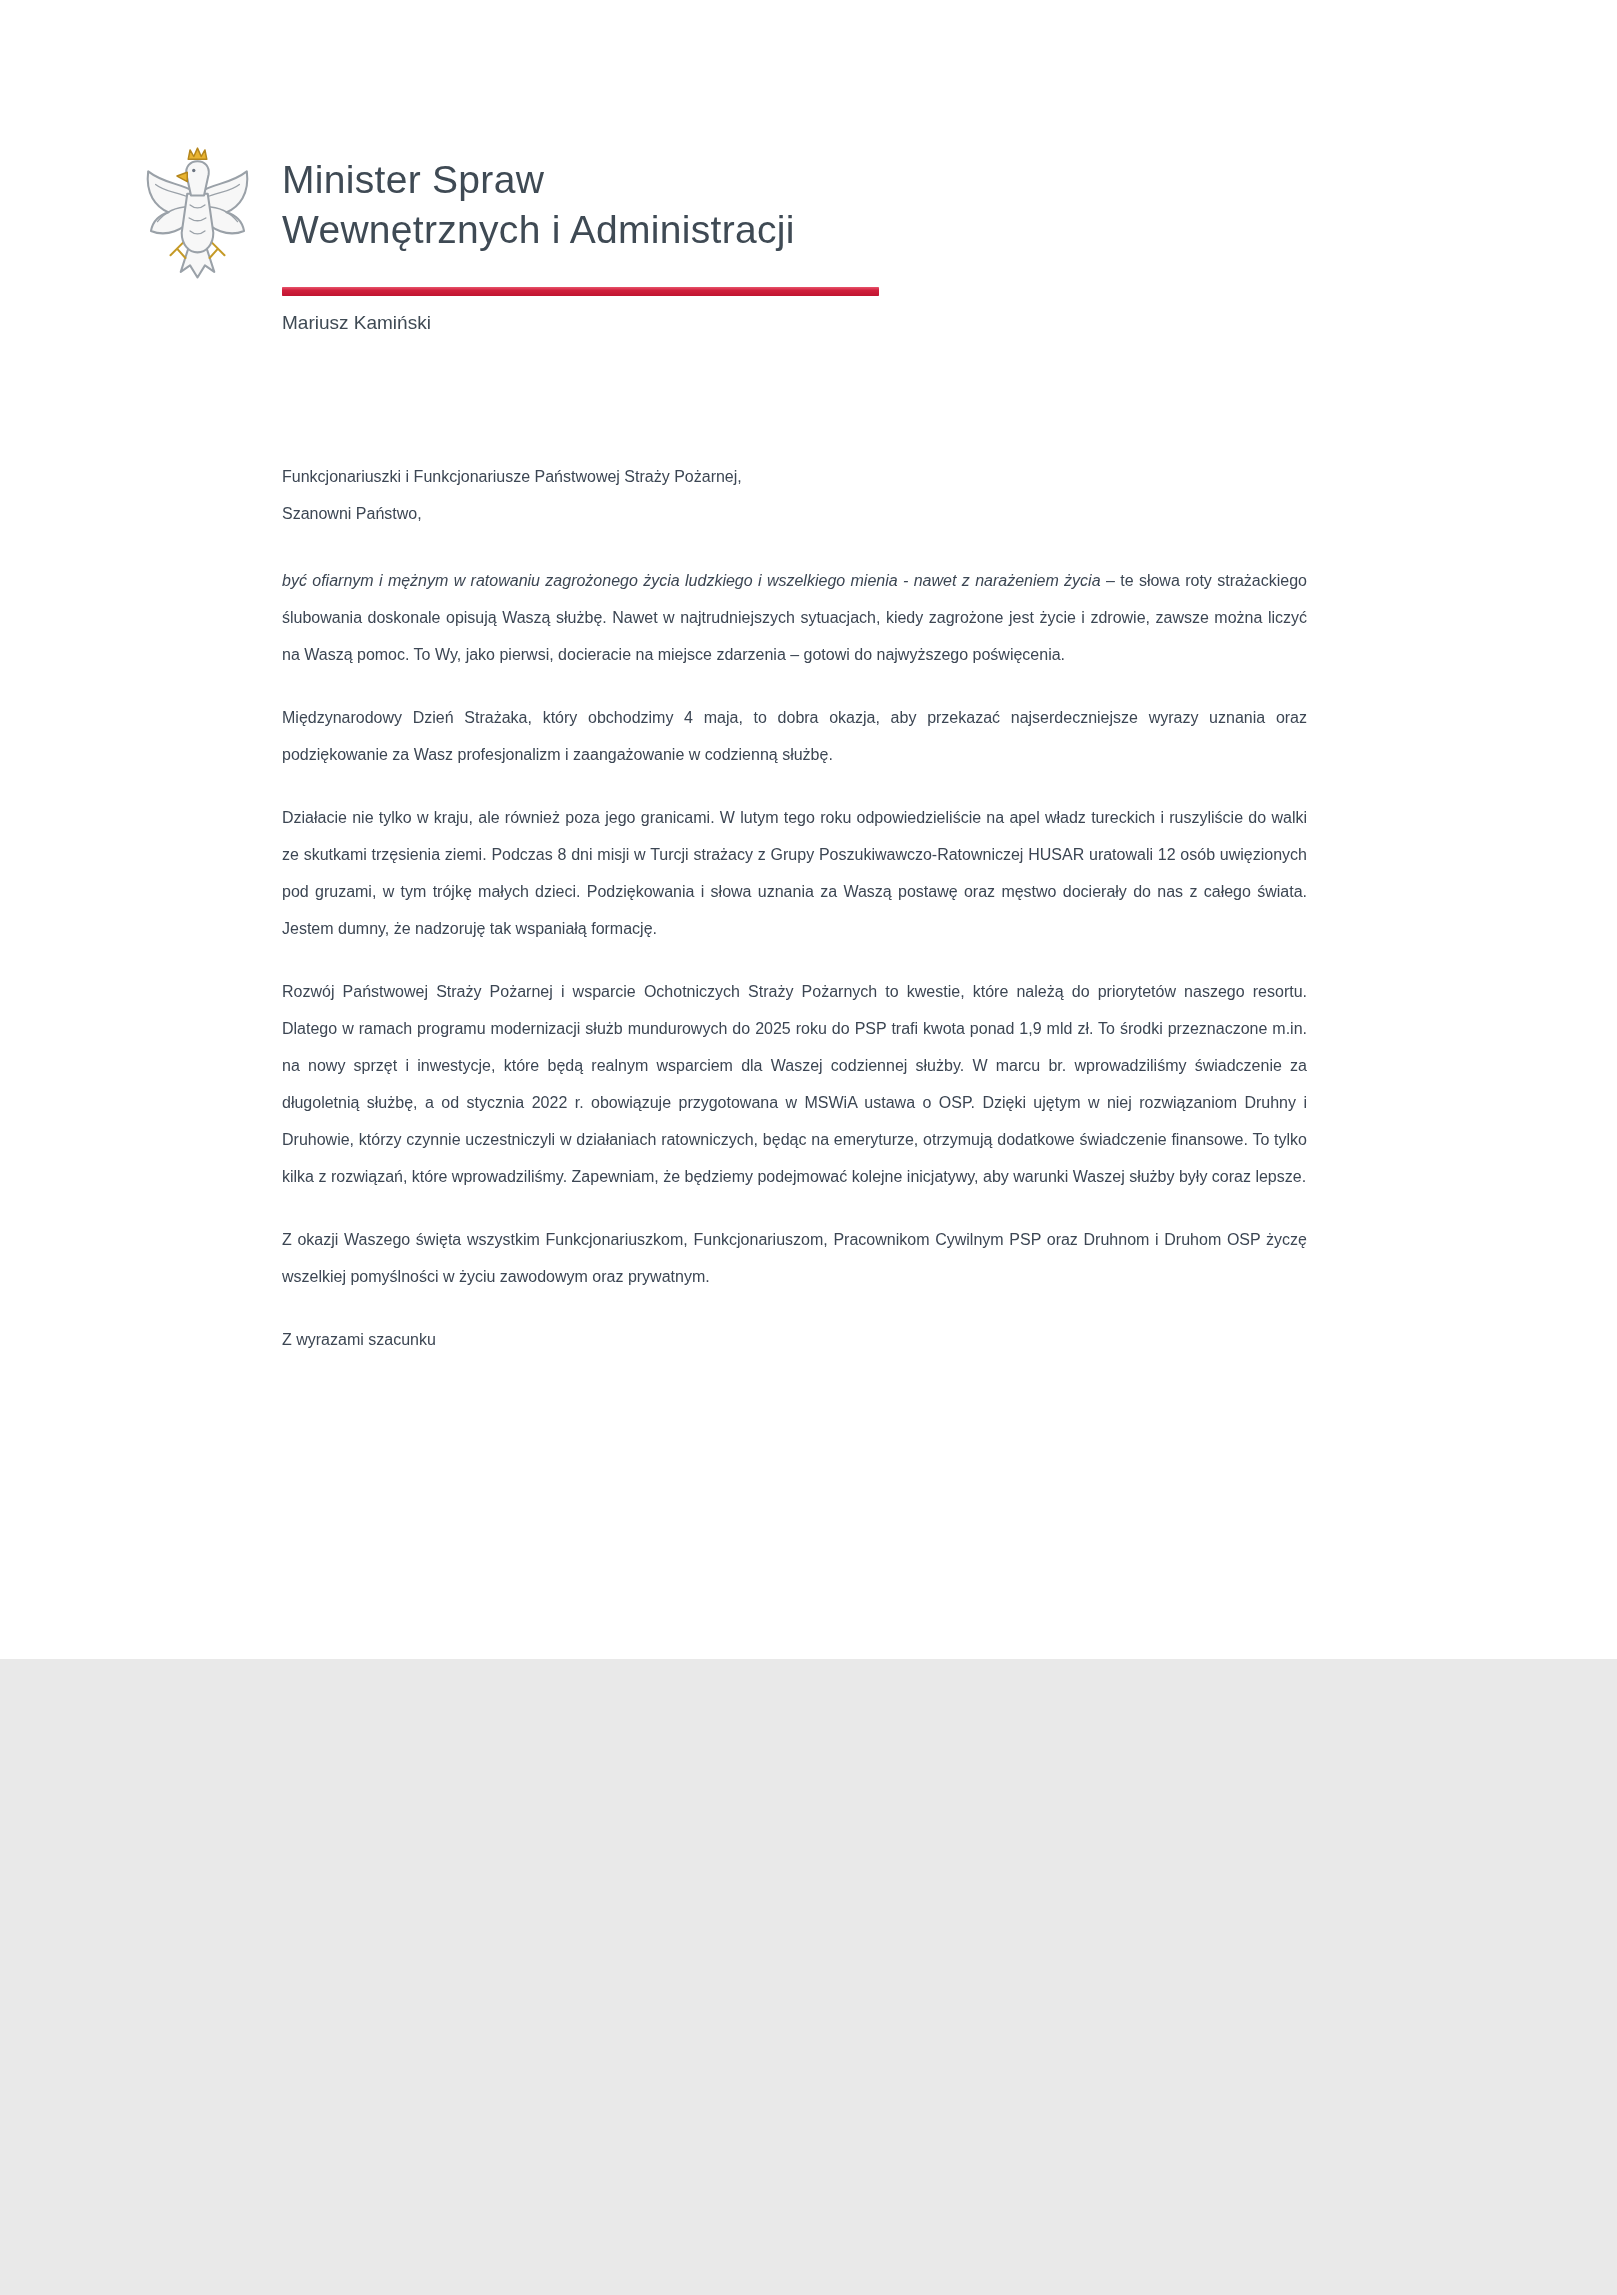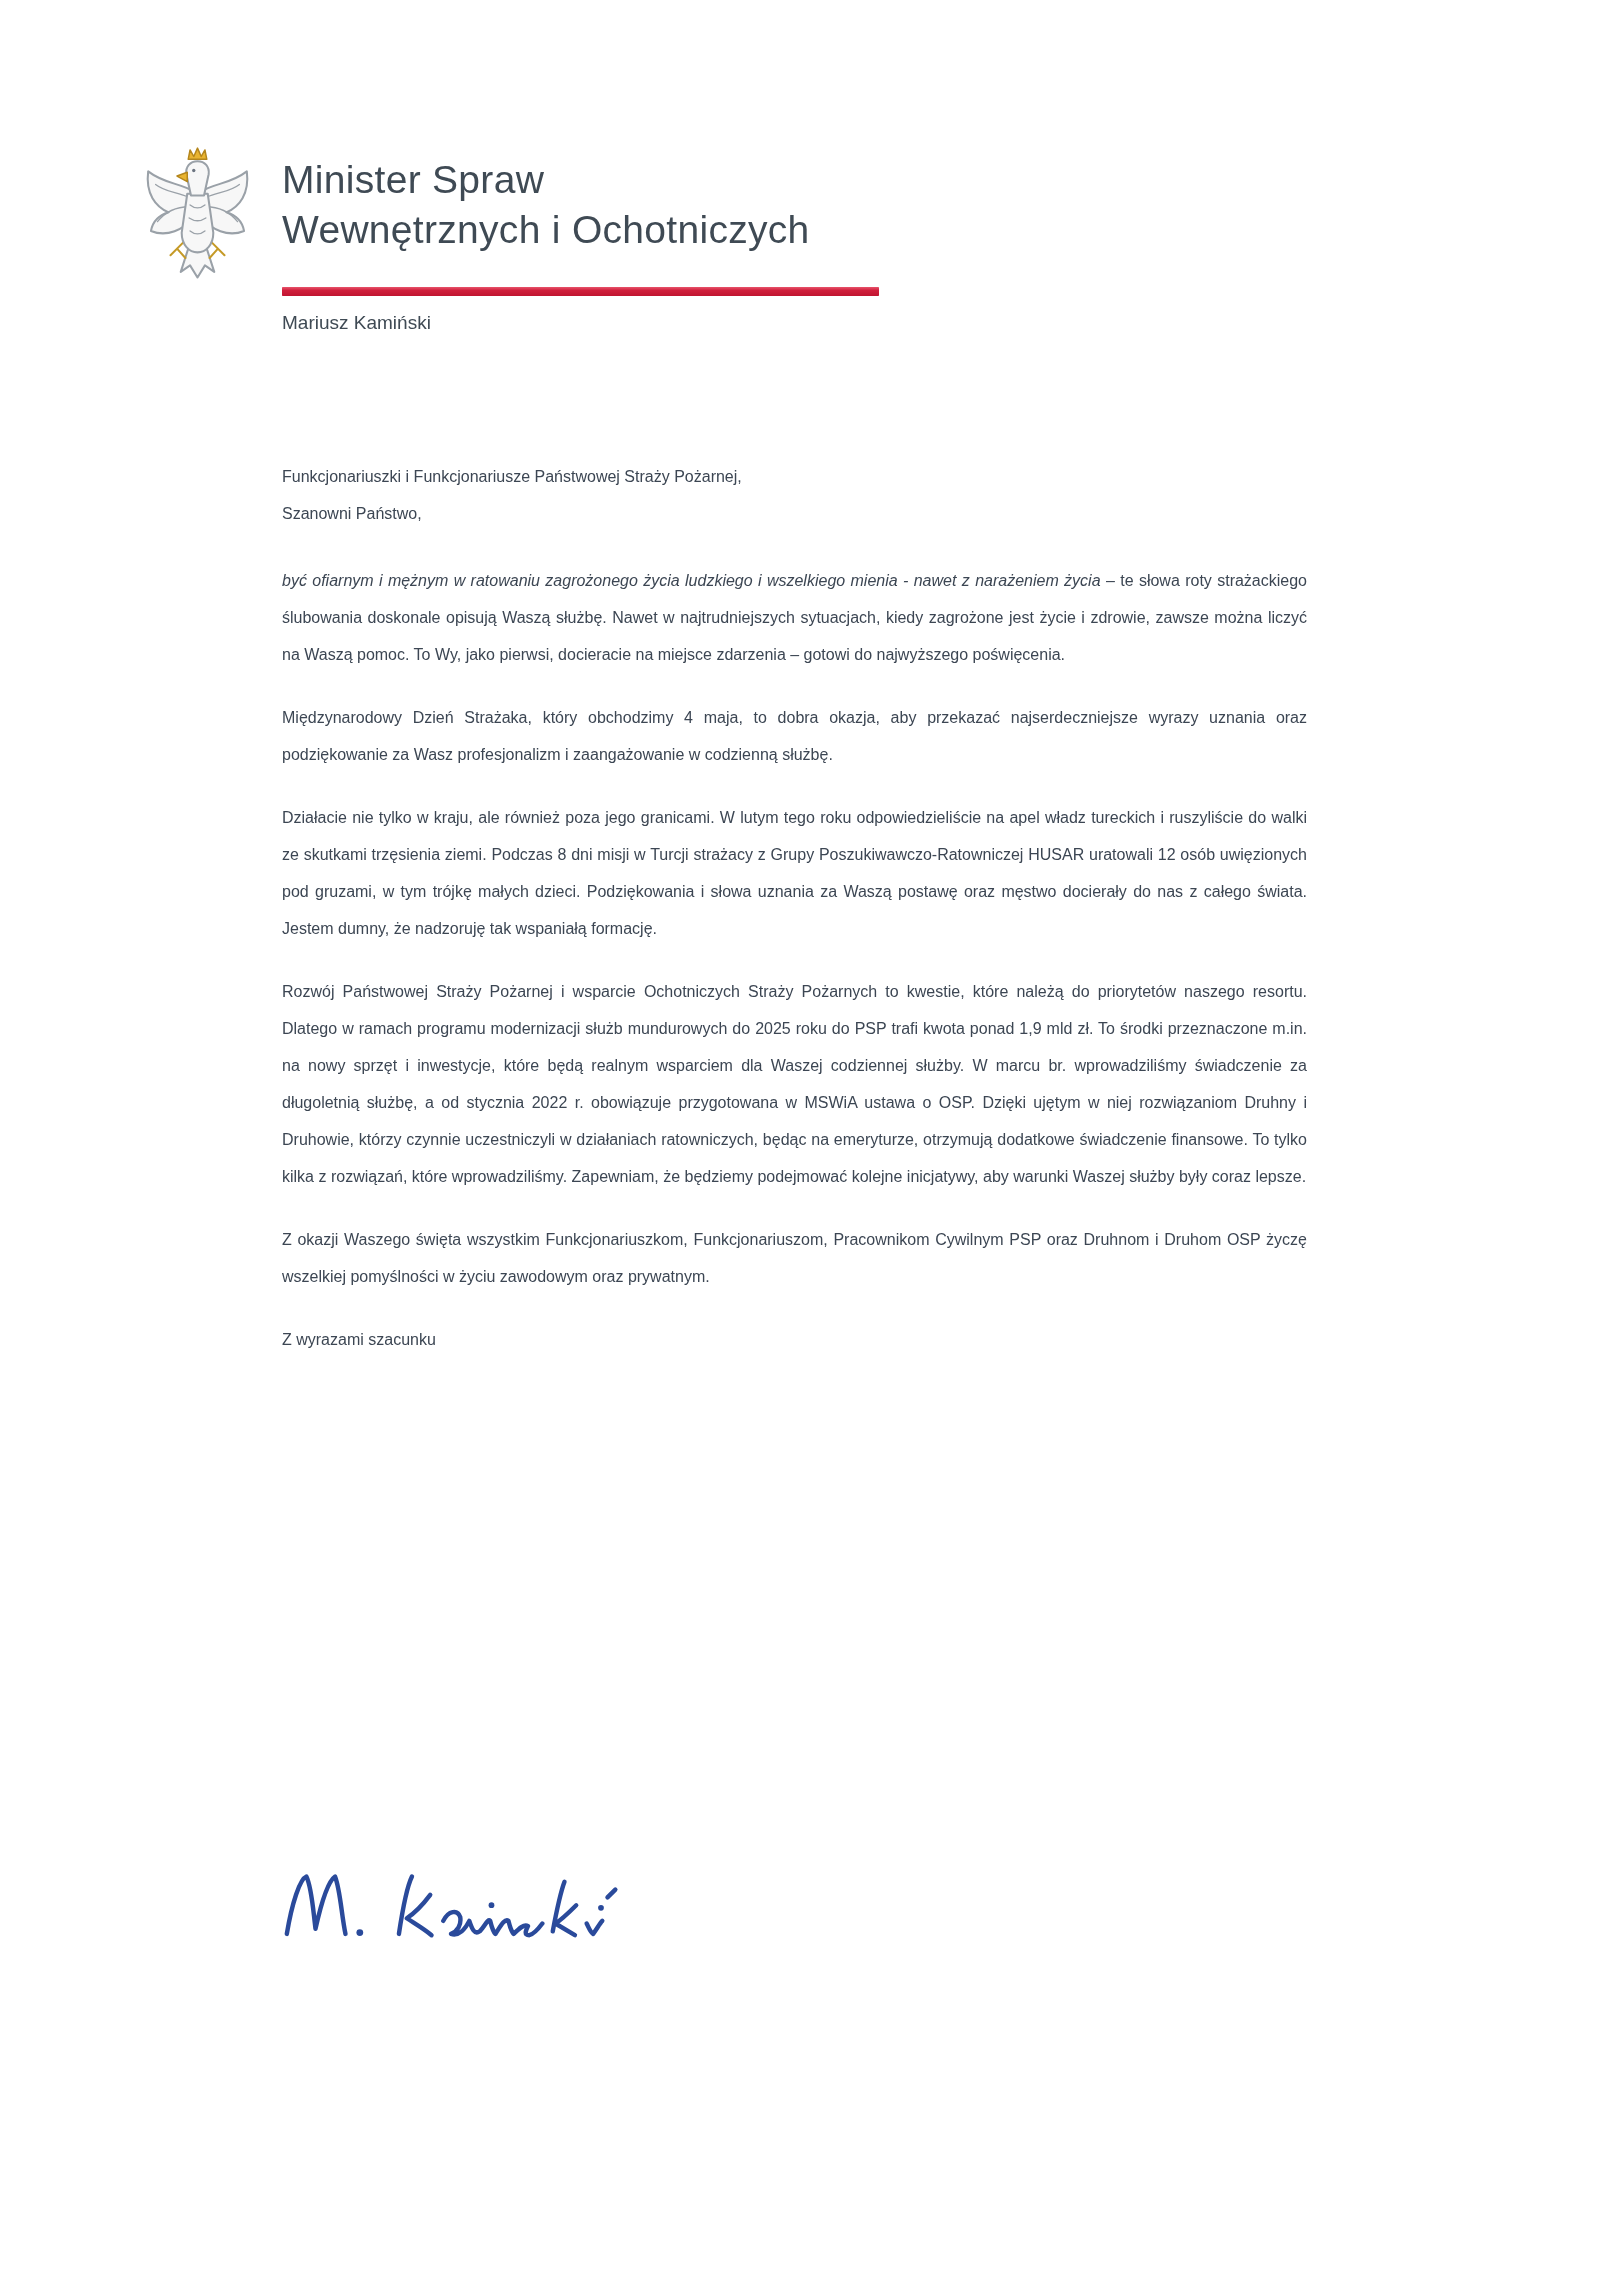--- a/index.html
+++ b/index.html
@@ -1,20 +1,20 @@
 <!DOCTYPE html>
 <html lang="pl" style="font-size:10.4px"><head>
 <meta charset="utf-8">
 <style>
   * { box-sizing: border-box; margin: 0; padding: 0; }
   html, body { background: #e9e9e9; }
   .page {
     position: relative;
     width: 1617px;
-    height: 2295px;
+    height: 1659px;
     background: #ffffff;
     font-family: "Liberation Sans", "DejaVu Sans", sans-serif;
     color: #3c4653;
     overflow: hidden;
   }
 
   
   .emblem {
     position: absolute;
     left: 137px;
@@ -110,21 +110,21 @@
 
       <path d="M55 13 L57 3 L61 10 L65 1 L69 10 L73 3 L75 13 Z" fill="#e9b430" stroke="#b4861c" stroke-width="1.6"></path>
 
       <circle cx="61" cy="25" r="1.8" fill="#6b7publ" stroke="none"></circle>
       <circle cx="61" cy="25" r="1.8" fill="#6b7480" stroke="none"></circle>
     </g>
   </svg>
 
   <div class="ministry-title">
     <div>Minister Spraw</div>
-    <div>Wewnętrznych i Ochotniczych</div>
+    <div>Wewnętrznych i Administracji</div>
   </div>
 
   <div class="flag-bar"></div>
 
   <div class="minister-name">Mariusz Kamiński</div>
 
   <div class="letter">
 
     <div class="salutation">
       <div>Funkcjonariuszki i Funkcjonariusze Państwowej Straży Pożarnej,</div>

